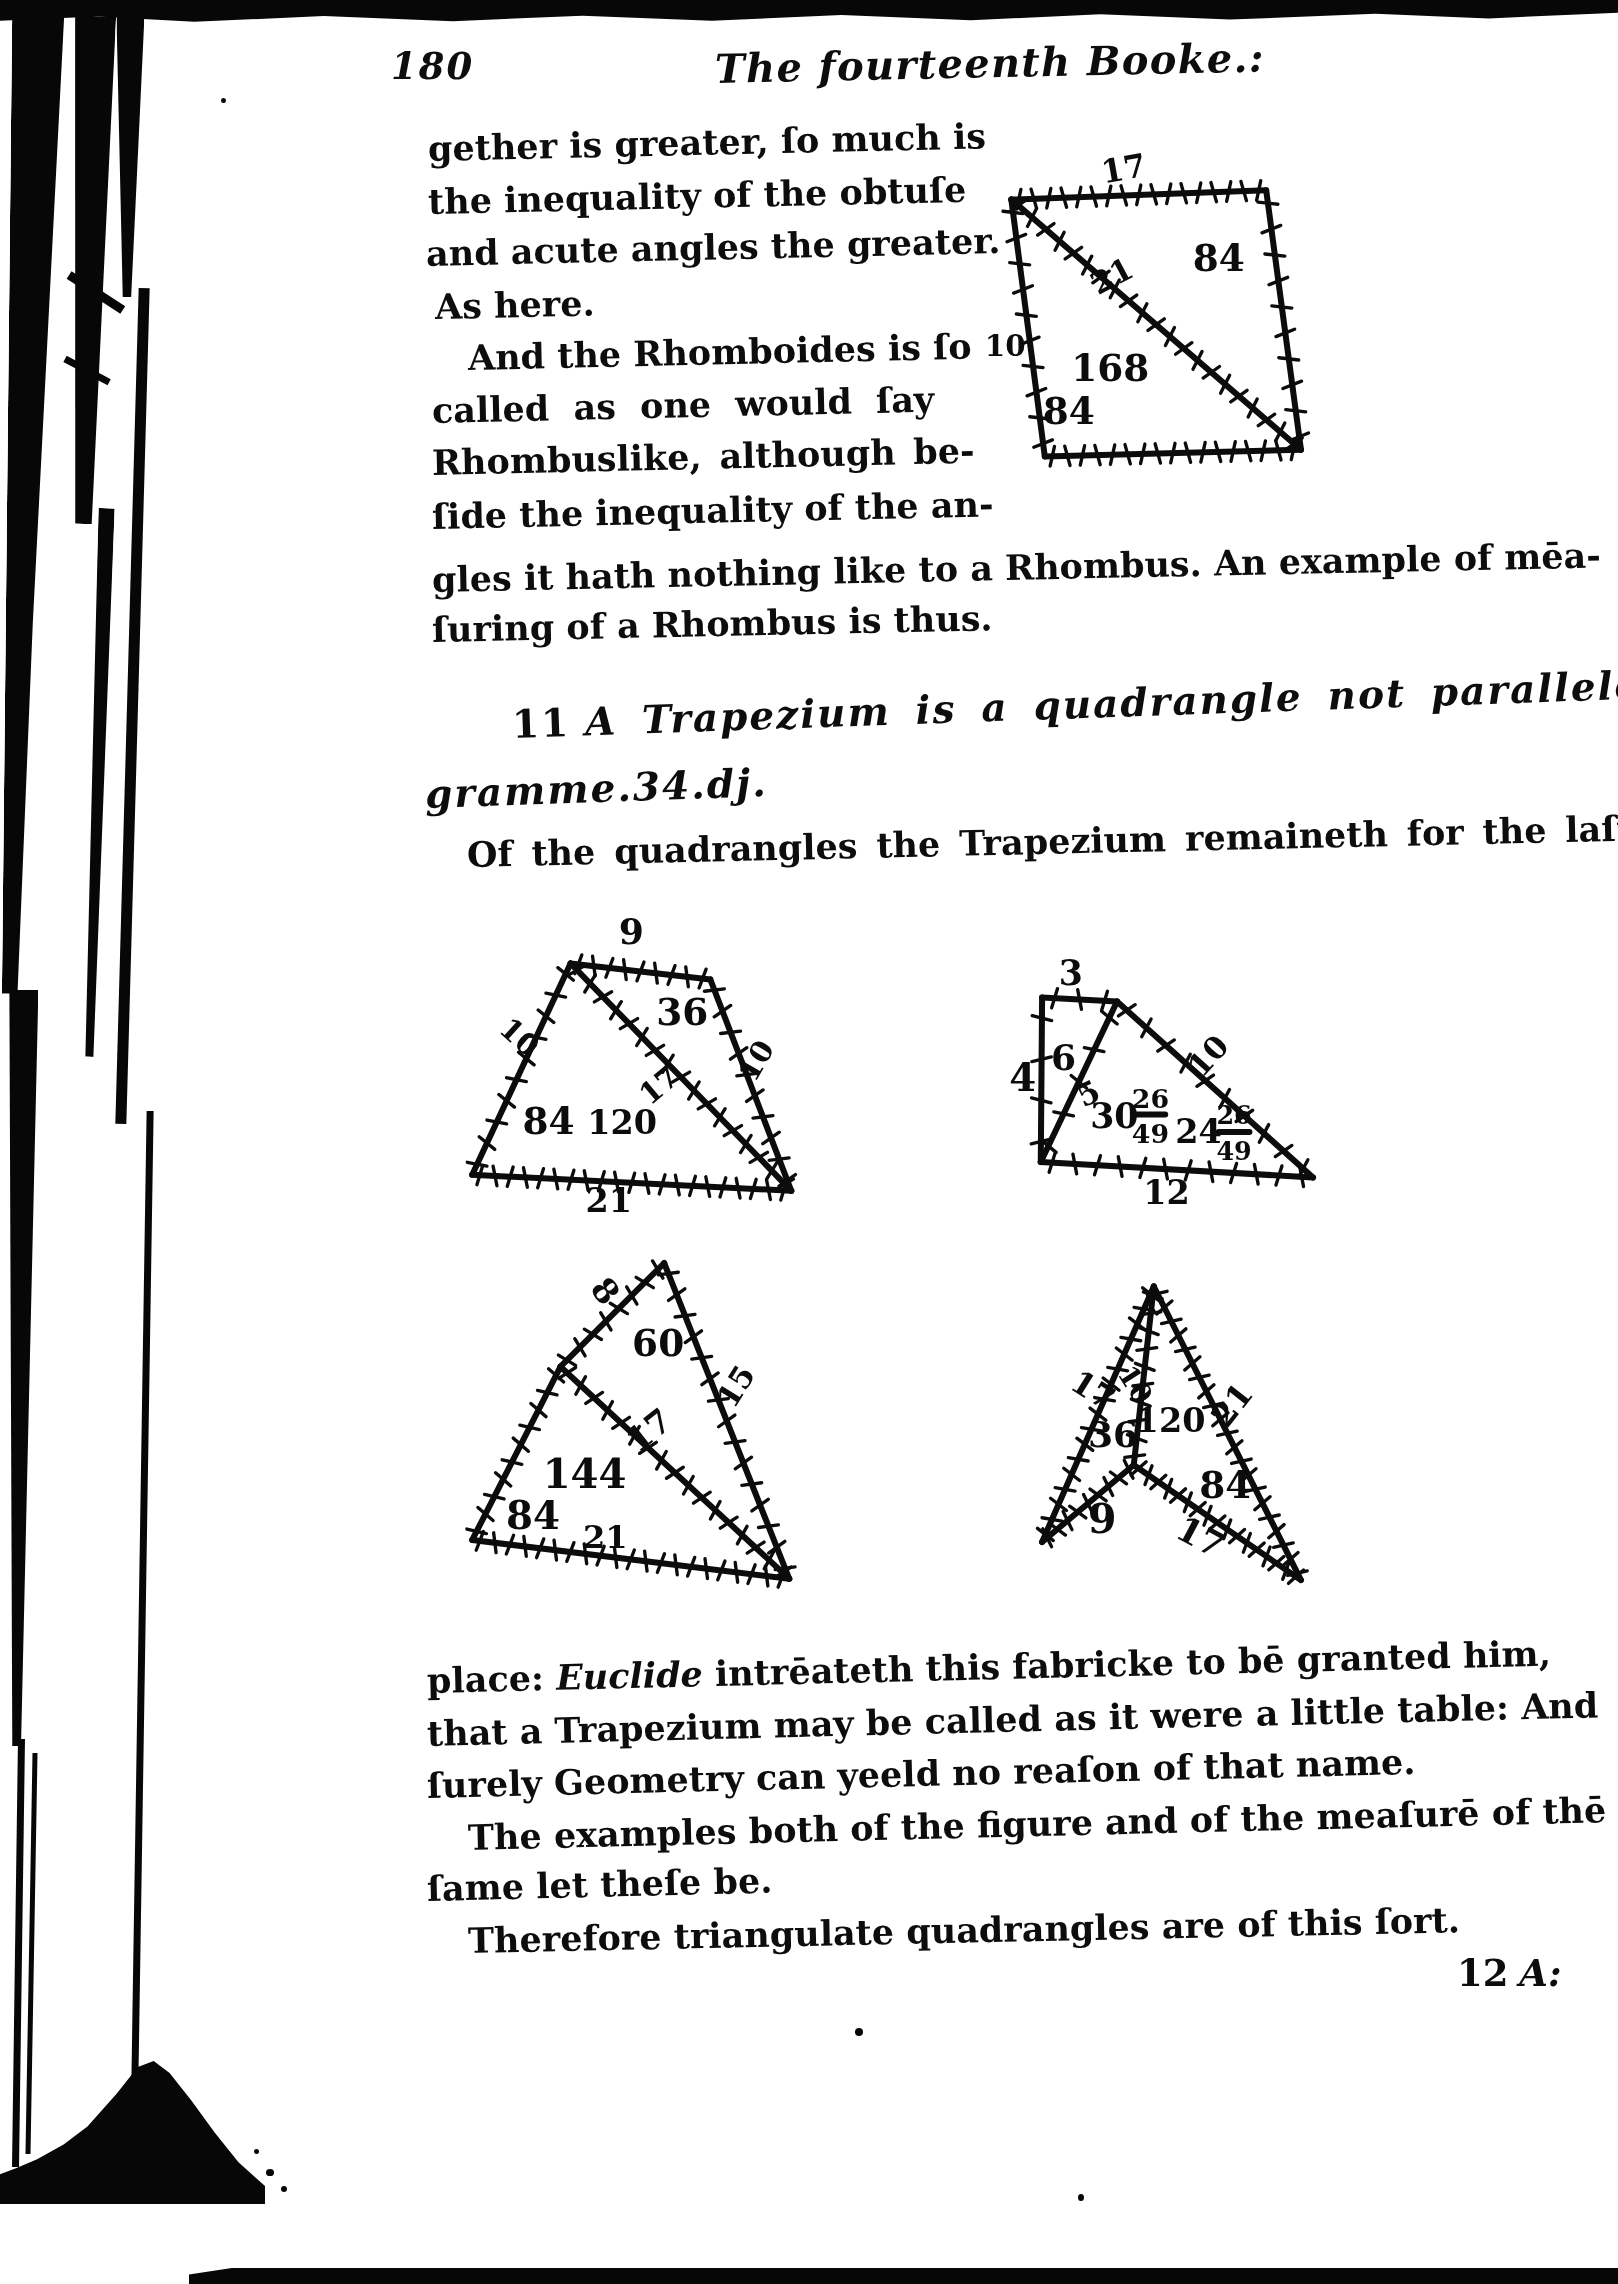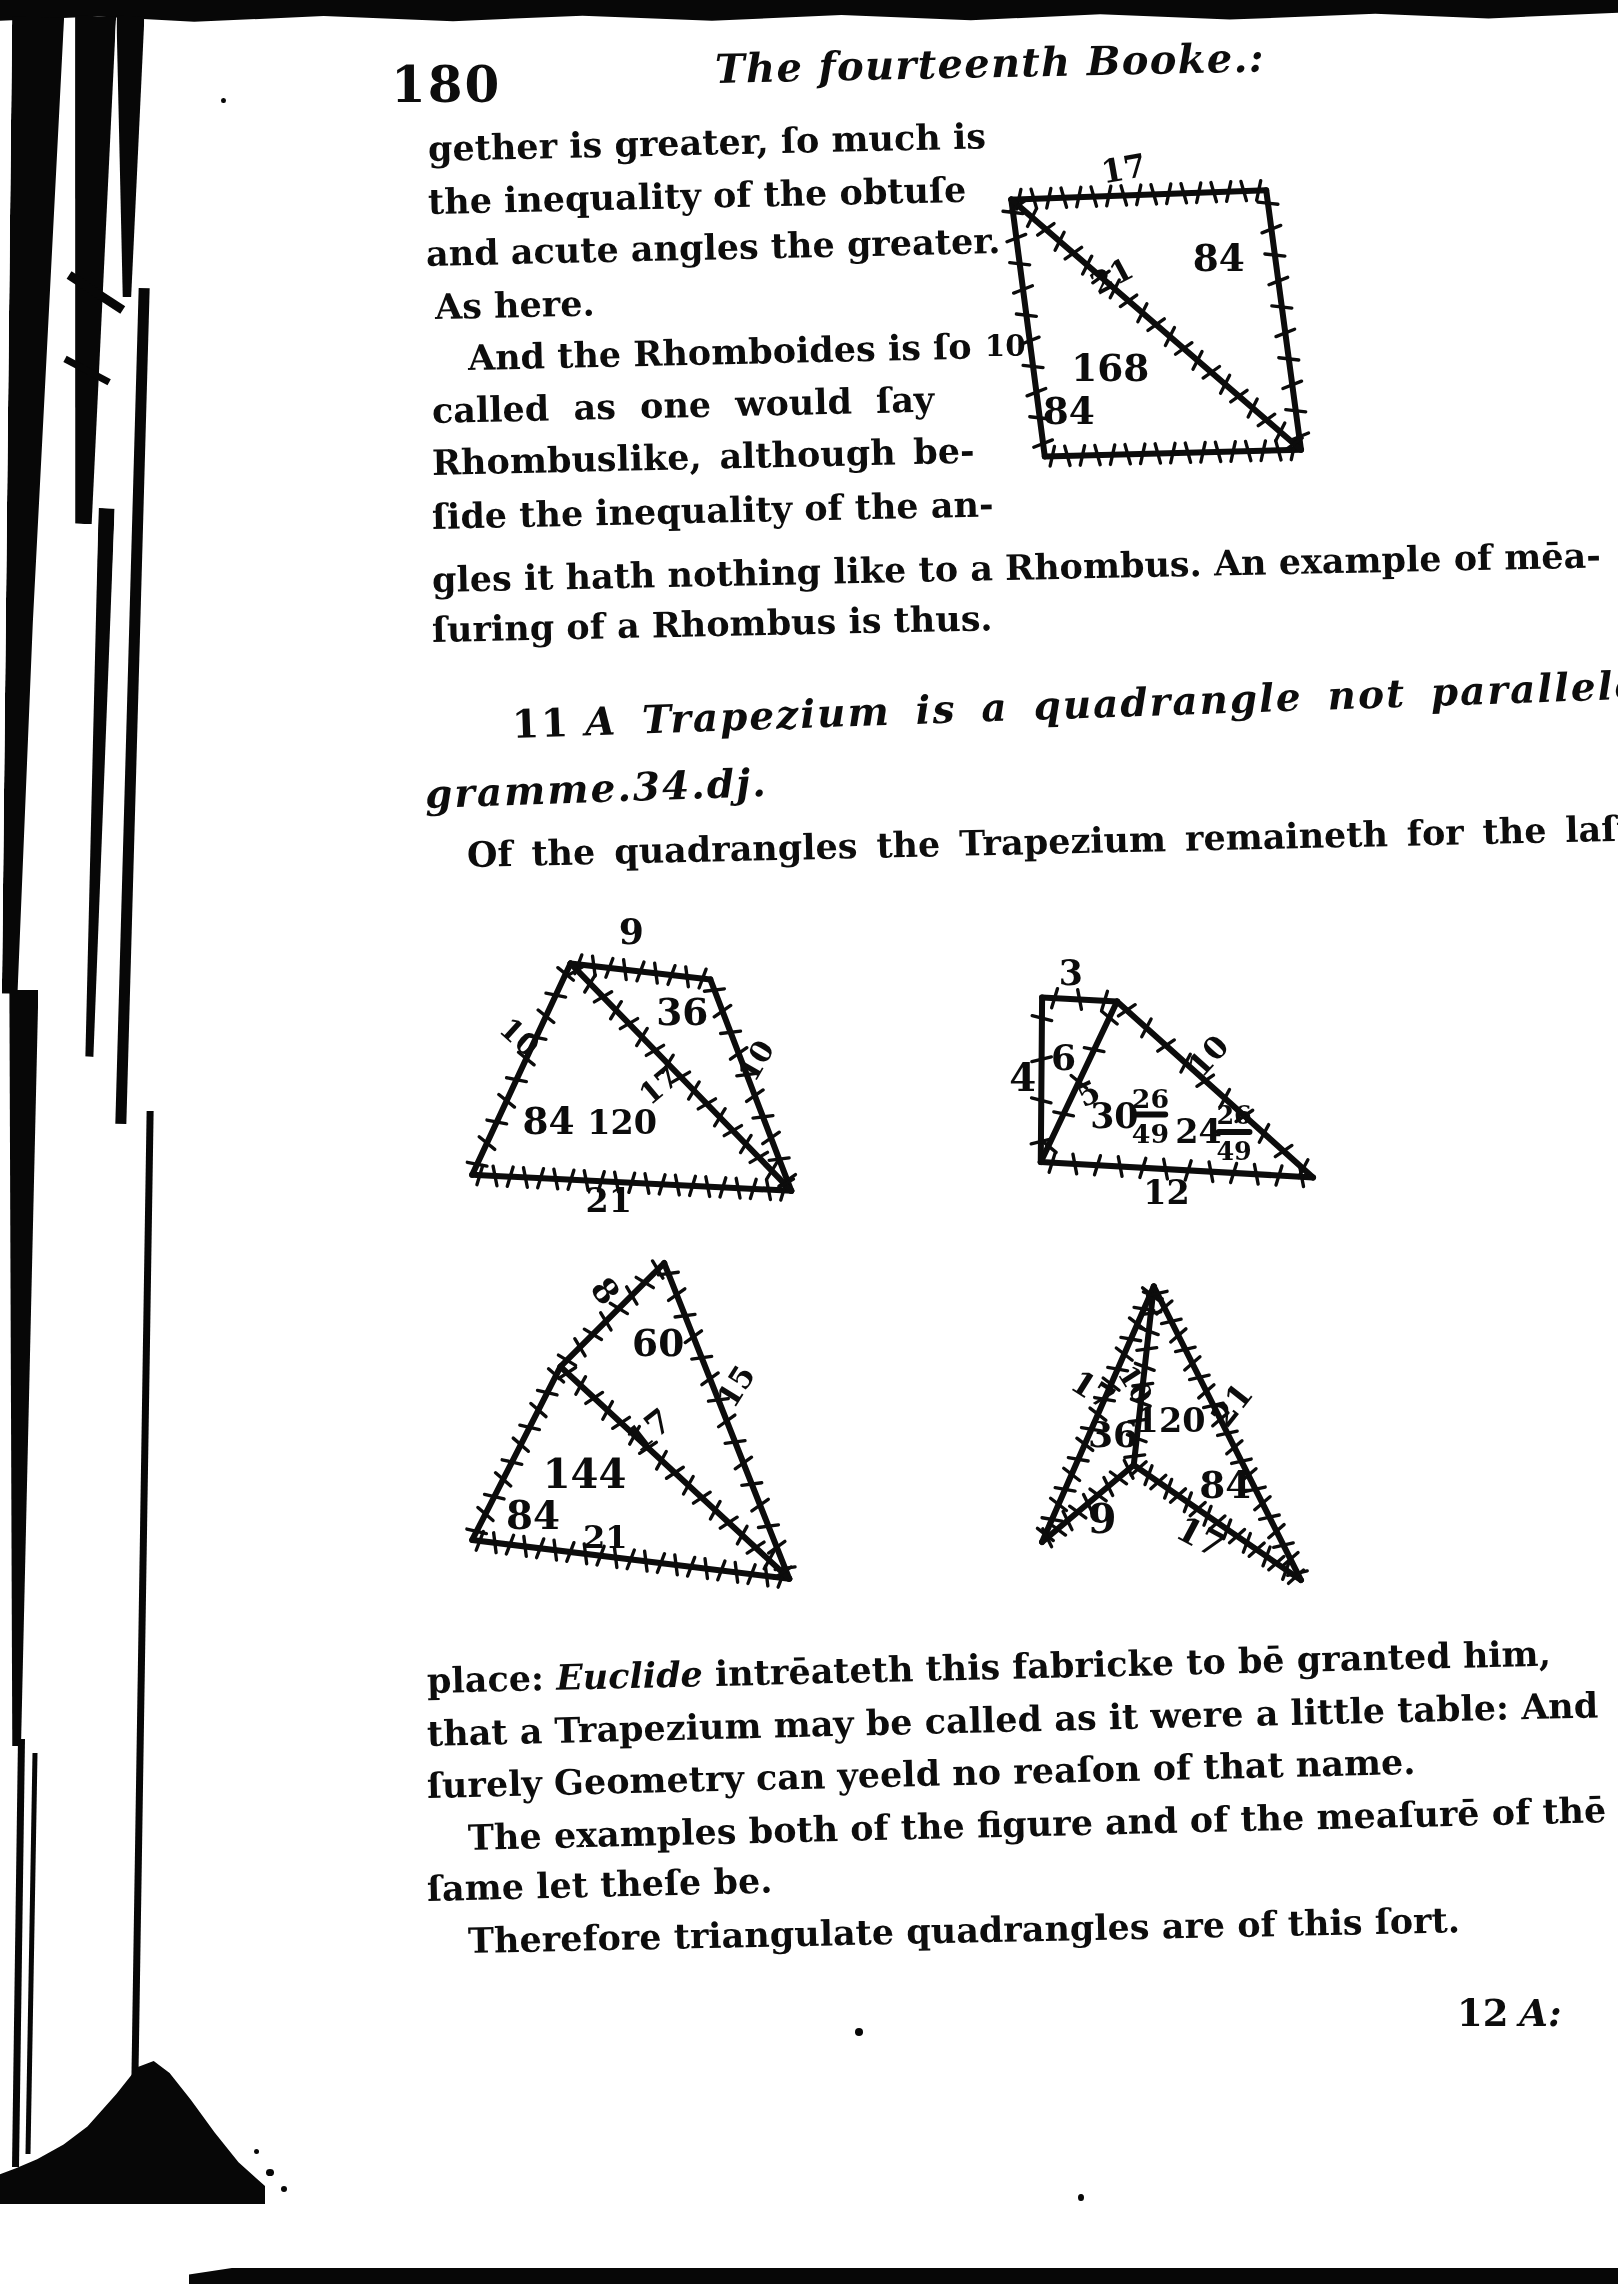--- a/index.html
+++ b/index.html
@@ -32,21 +32,21 @@
   <div class="art" style="left:62px;top:367px;width:50px;height:7.4px;transform:rotate(28deg);"></div>
   <div class="art" style="left:0;top:2055px;width:265px;height:149px;clip-path:polygon(0 100%,0 80%,6% 76%,14% 70%,24% 60%,33% 48%,44% 26%,52% 8%,58% 4%,64% 12%,72% 30%,81% 52%,90% 72%,100% 88%,100% 100%);"></div>
   <div class="art" style="left:189px;top:2268px;width:1430px;height:16px;clip-path:polygon(0 40%,3% 0,100% 0,100% 100%,0 100%);"></div>
   <div class="dot" style="left:266px;top:2169px;width:8px;height:6.7px;"></div>
   <div class="dot" style="left:281px;top:2186px;width:6px;height:6px;"></div>
   <div class="dot" style="left:254px;top:2149px;width:5.4px;height:5.4px;"></div>
   <div class="dot" style="left:1078px;top:2194px;width:6px;height:7.4px;"></div>
   <div class="dot" style="left:855px;top:2028px;width:8px;height:8px;"></div>
   <div class="dot" style="left:221px;top:98px;width:4.7px;height:5.4px;"></div>
 
-  <div class="tl" style="left:391px;top:55px;font-size:50px;letter-spacing:2px;">180</div>
+  <div class="tl" style="left:391px;top:44px;font-size:37px;letter-spacing:2px;font-style:italic;">180</div>
   <div class="tl it" style="left:715px;top:45px;font-size:40px;letter-spacing:1.3px;transform:rotate(-1.2deg);">The fourteenth Booke.:</div>
 
   <div class="tl" style="left:428px;top:128px;font-size:35px;transform:rotate(-1.3deg);">gether is greater, ſo much is</div>
   <div class="tl" style="left:428px;top:181px;font-size:35px;transform:rotate(-1.3deg);">the inequality of the obtuſe</div>
   <div class="tl" style="left:426px;top:233px;font-size:35px;transform:rotate(-1.3deg);">and acute angles the greater.</div>
   <div class="tl" style="left:435px;top:286px;font-size:35px;transform:rotate(-1.3deg);">As here.</div>
 
   <div class="tl" style="left:468px;top:337px;font-size:35px;transform:rotate(-1.3deg);">And the Rhomboides is ſo</div>
   <div class="tl" style="left:432px;top:390px;font-size:35px;word-spacing:12px;transform:rotate(-1.3deg);">called as one would ſay</div>
   <div class="tl" style="left:432px;top:442px;font-size:35px;word-spacing:5.4px;transform:rotate(-1.3deg);">Rhombuslike, although be-</div>
@@ -466,18 +466,18 @@
 
   <div class="tl" style="left:427px;top:1660px;font-size:35px;transform:rotate(-1.4deg);">
     <span>place: </span><span class="it">Euclide</span><span> intrēateth this fabricke to bē granted him,</span>
   </div>
   <div class="tl" style="left:427px;top:1713px;font-size:35px;transform:rotate(-1.4deg);">that a Trapezium may be called as it were a little table: And</div>
   <div class="tl" style="left:427px;top:1765px;font-size:35px;transform:rotate(-1.4deg);">ſurely Geometry can yeeld no reaſon of that name.</div>
   <div class="tl" style="left:468px;top:1817px;font-size:35px;transform:rotate(-1.4deg);">The examples both of the figure and of the meaſurē of thē</div>
   <div class="tl" style="left:427px;top:1868px;font-size:35px;transform:rotate(-1.4deg);">ſame let theſe be.</div>
   <div class="tl" style="left:468px;top:1920px;font-size:35px;transform:rotate(-1.2deg);">Therefore triangulate quadrangles are of this ſort.</div>
 
-  <div class="tl" style="left:1457px;top:1951px;font-size:37px;margin-top:40px;">
+  <div class="tl" style="left:1457px;top:1951px;font-size:37px;">
     <span style="margin-right:10.7px;">12</span><span class="it">A:</span>
   </div>
 
 </div>
 
 
 </body></html>

